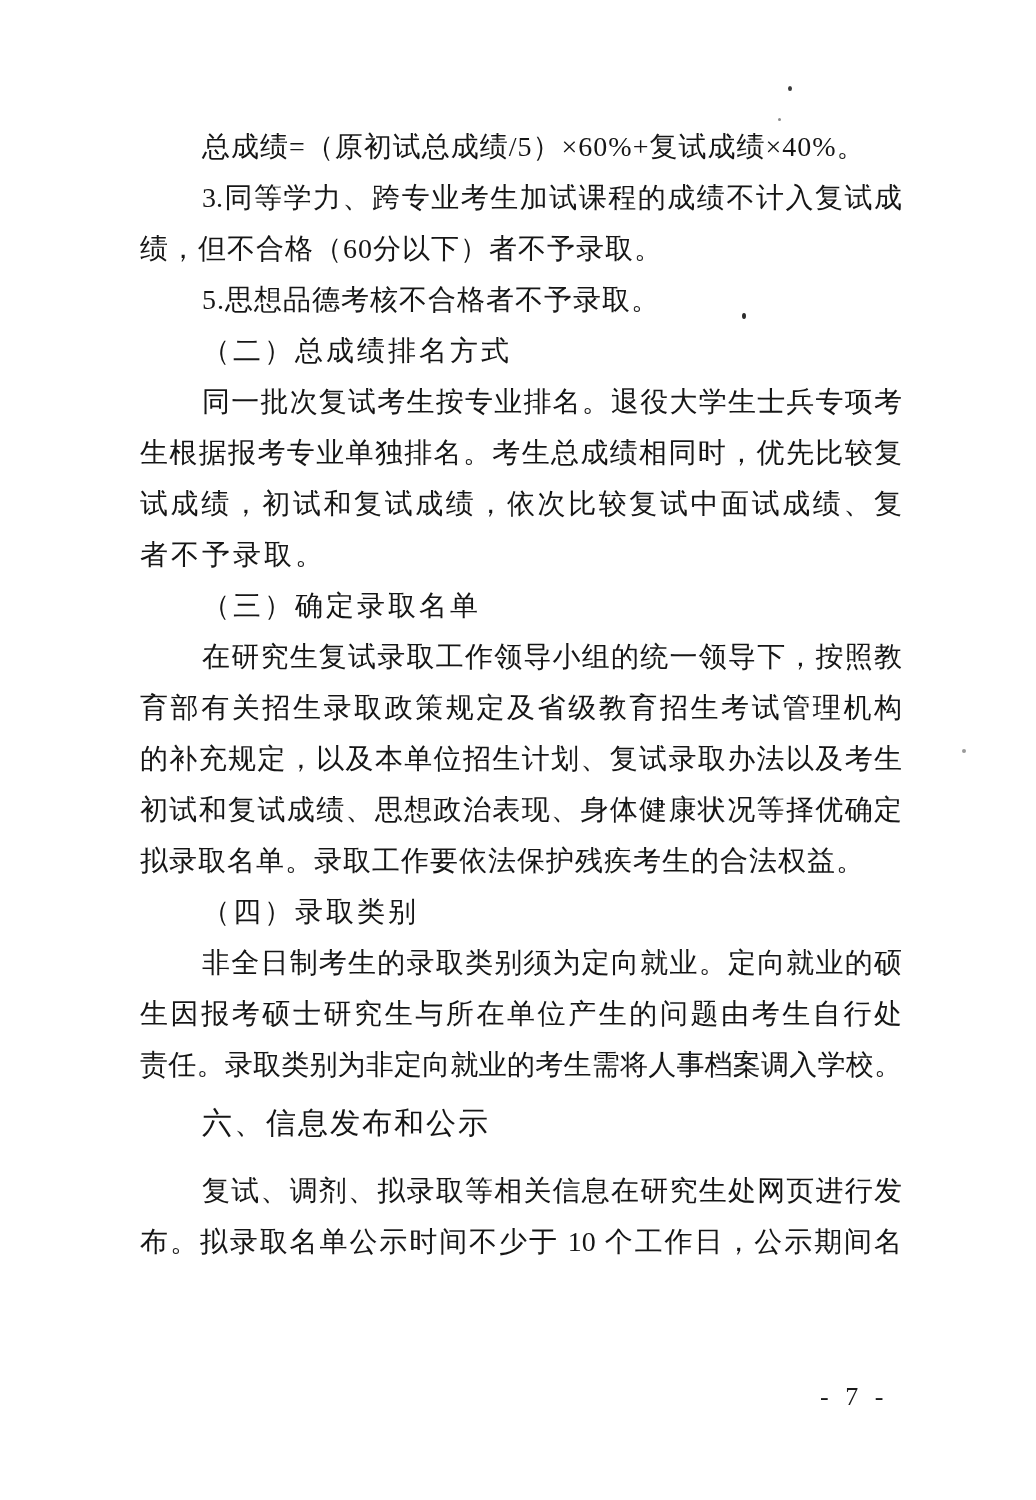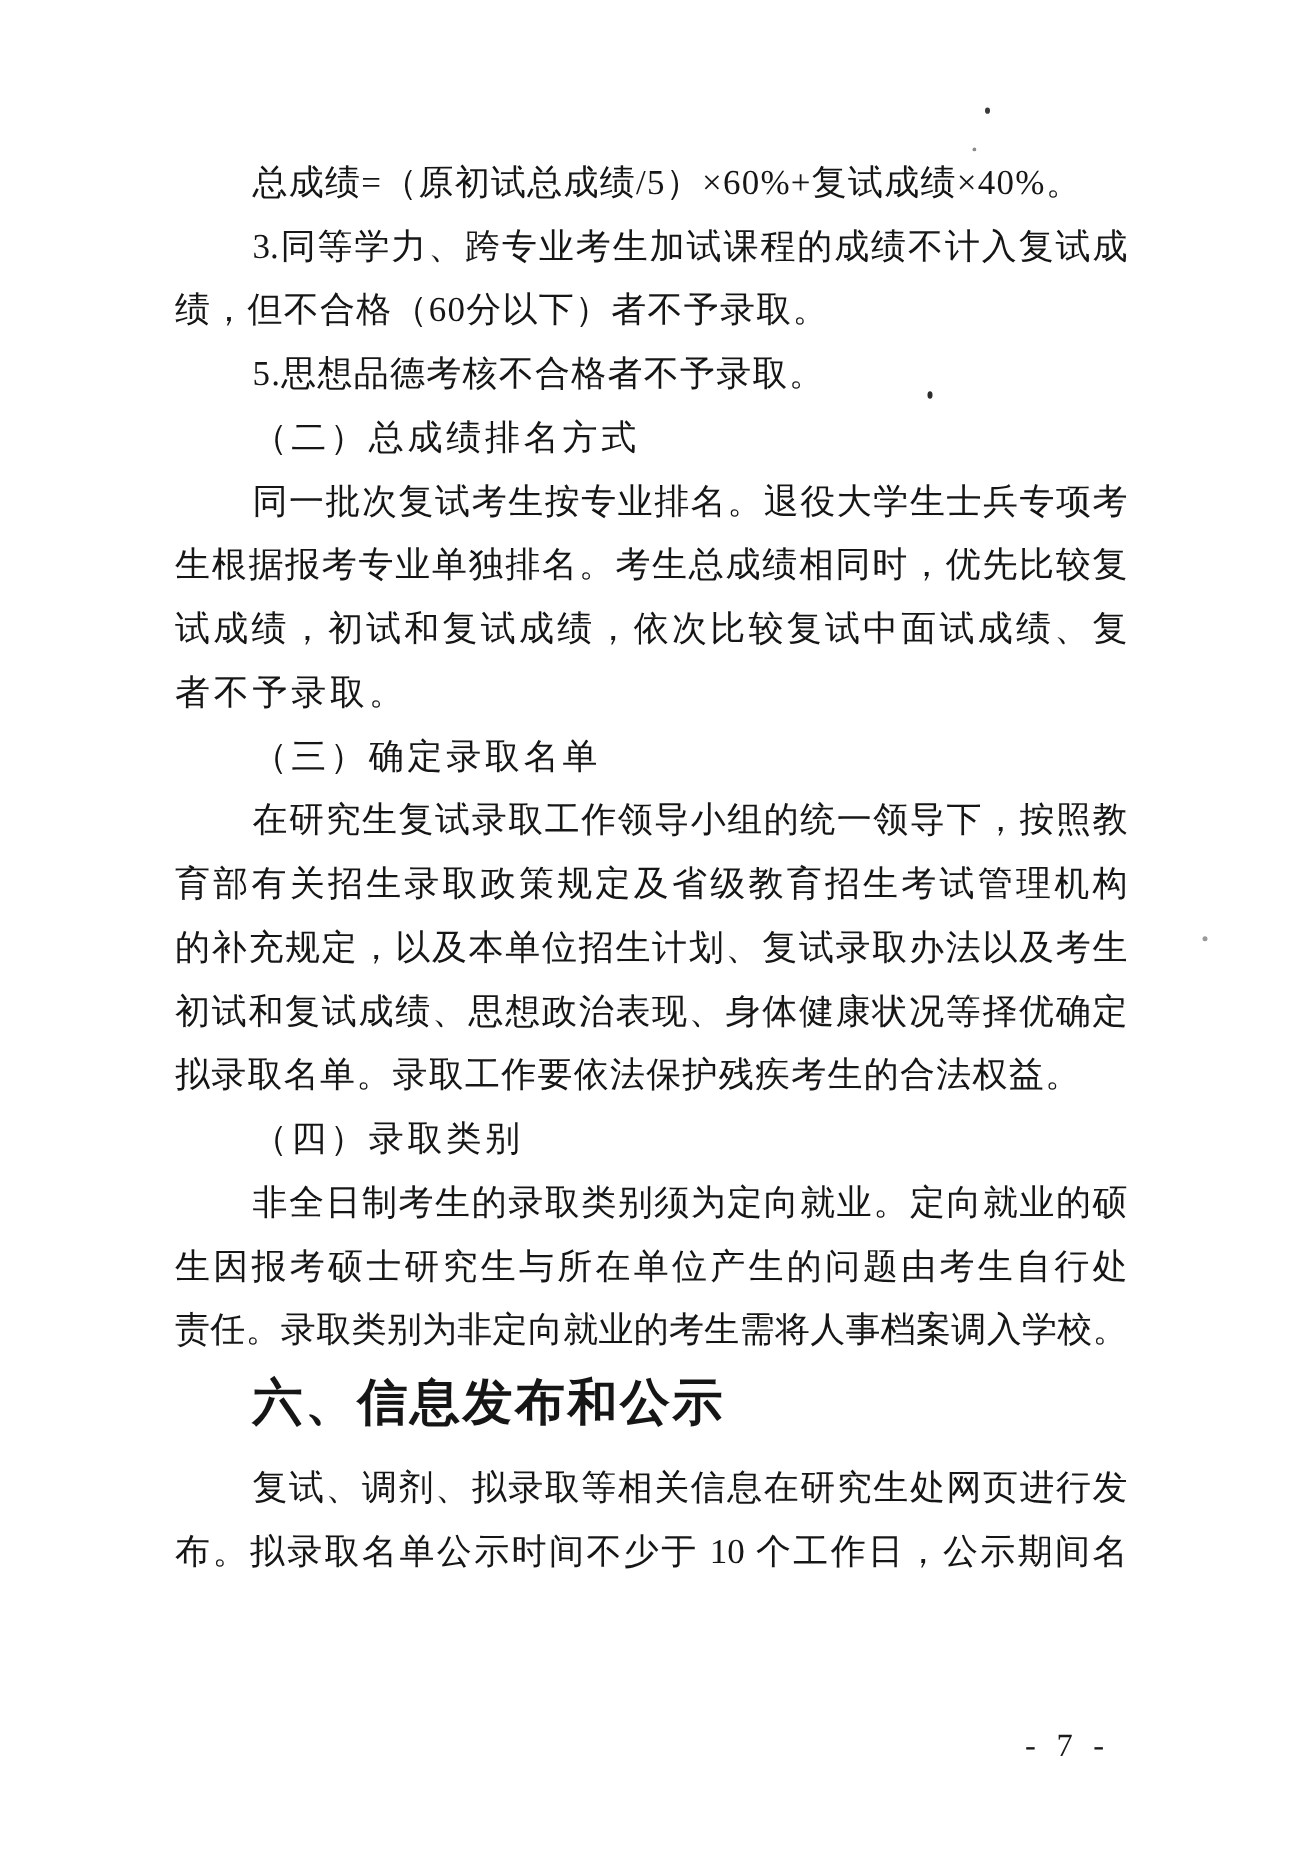--- a/index.html
+++ b/index.html
@@ -37,22 +37,22 @@
     white-space: normal;
     text-align: justify;
     text-align-last: justify;
     text-justify: inter-character;
     overflow: hidden;
   }
   .line.indent { padding-left: 62px; }
   .heading-block { margin: 7px 0 17px 0; }
   .line.head {
     font-family: "Liberation Sans", "DejaVu Sans", sans-serif;
-    font-weight: bold;
-    font-size: 40px;
+    font-weight: normal;
+    font-size: 30px;
     letter-spacing: 2px;
   }
   #pagenum {
     position: absolute;
     left: 820px;
     top: 1382px;
     font-size: 26px;
     letter-spacing: 5px;
     color: #1a1a1a;
     font-family: "Liberation Serif", "DejaVu Serif", serif;

